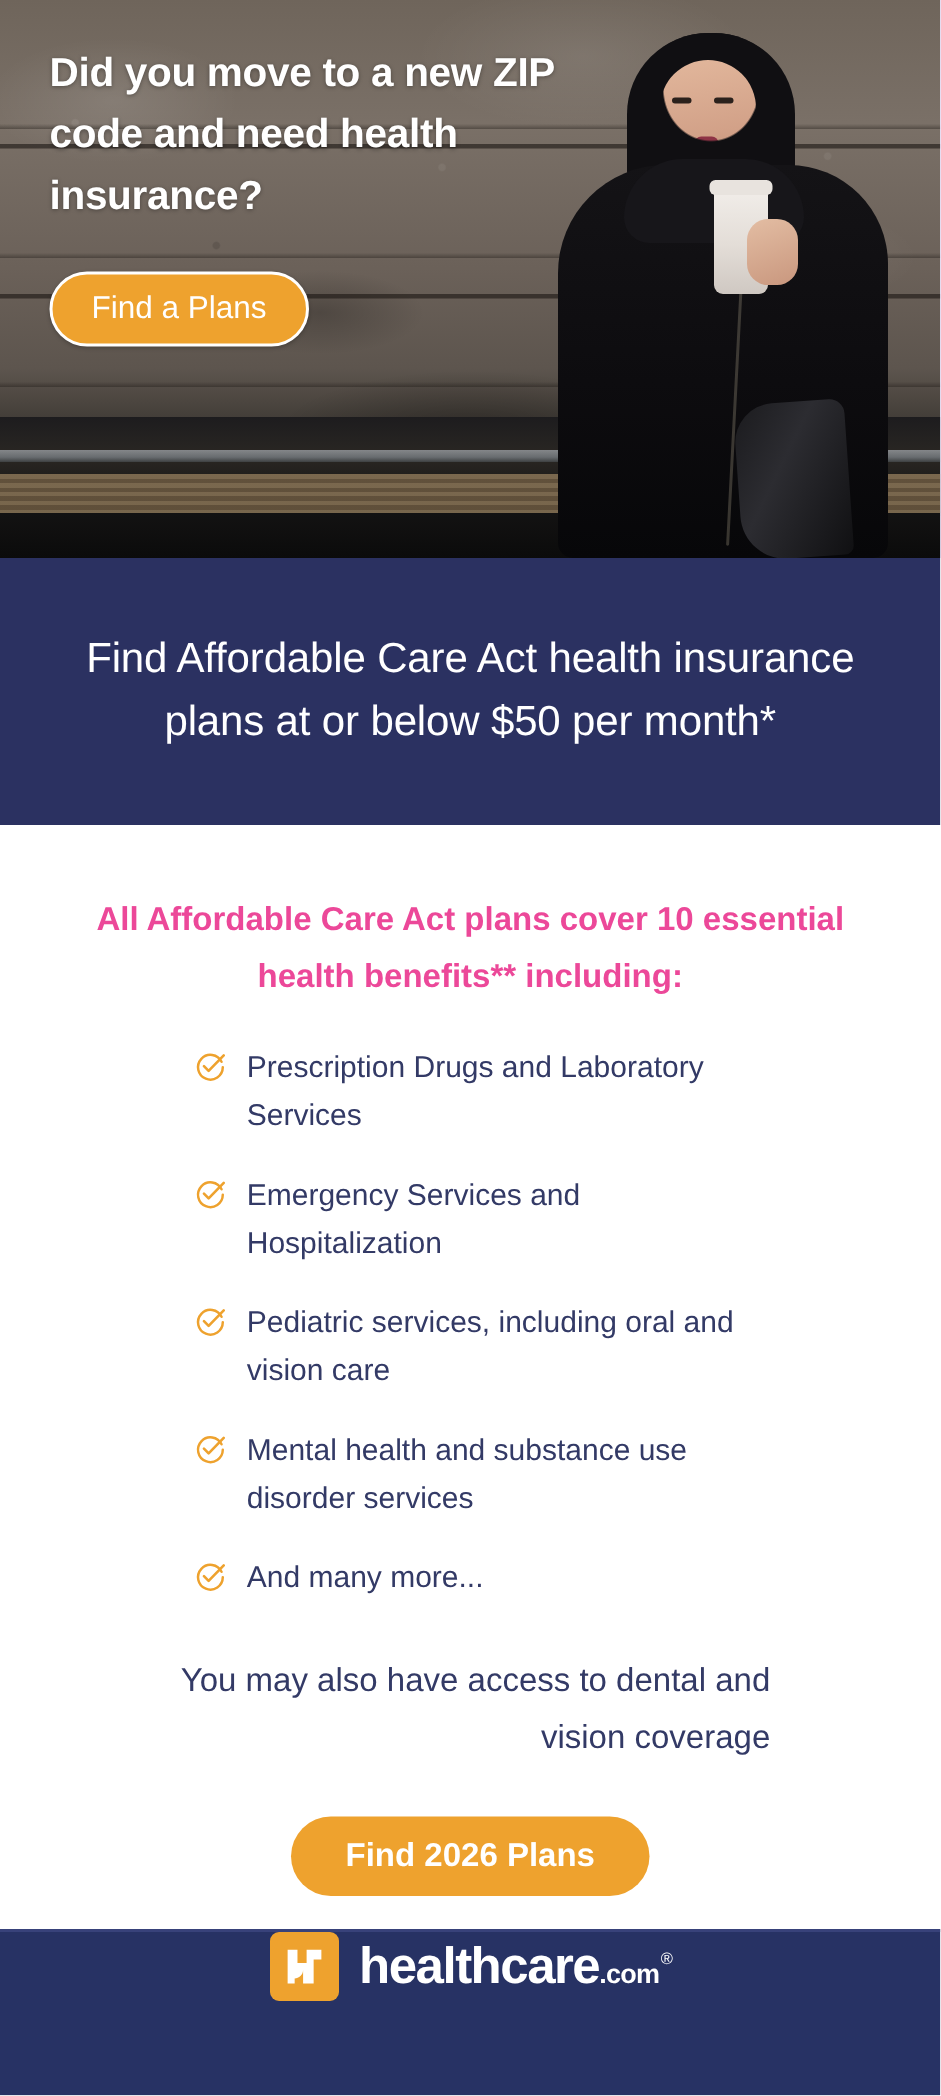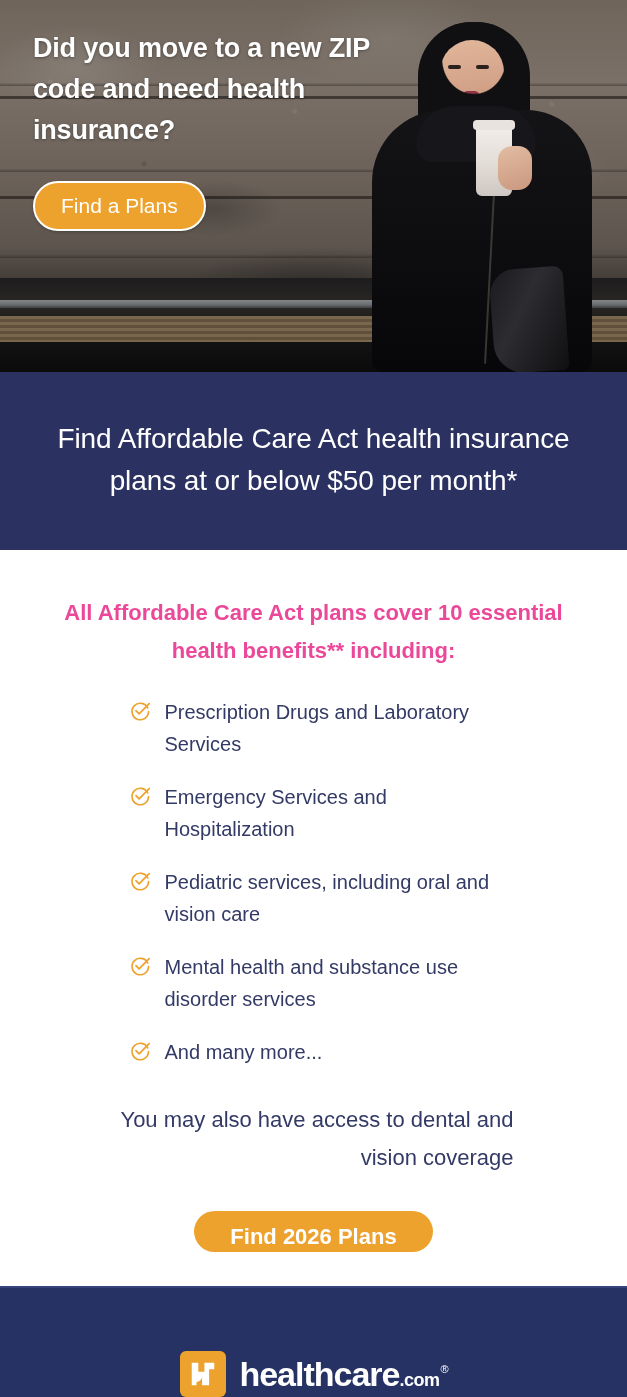--- a/index.html
+++ b/index.html
@@ -278,42 +278,42 @@
     margin: 12px auto 0;
     color: #333A66;
     font-size: 22px;
     line-height: 38px;
     max-width: 400px;
     text-align: right;
   }
   .plans-cta {
     display: inline-block;
     margin-top: 34px;
-    padding: 15px 36px 4px;
+    padding: 15px 36px 16px;
     background: #EEA22E;
     color: #ffffff;
     border: none;
     border-radius: 30px;
     font-size: 22px;
     font-weight: 700;
     line-height: 1;
     cursor: pointer;
     font-family: "Liberation Sans", sans-serif;
   }
 
   
   .footer {
     position: absolute;
     left: 0; bottom: 0;
     width: 627px;
     height: 109px;
     background: #273264;
     border-top: 2px solid #38427a;
     display: flex;
-    align-items: flex-end;
+    align-items: flex-start;
     justify-content: center;
   }
   .logo {
     display: flex;
     align-items: center;
     gap: 13px;
   }
   .logo-mark {
     width: 46px;
     height: 46px;

